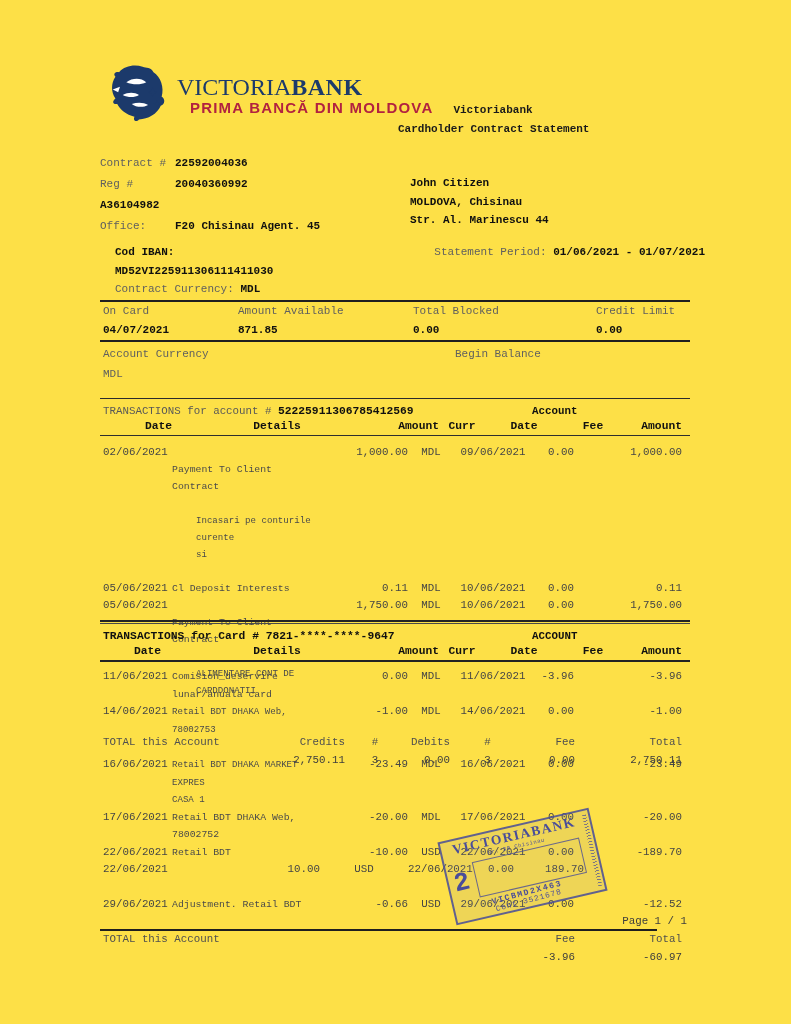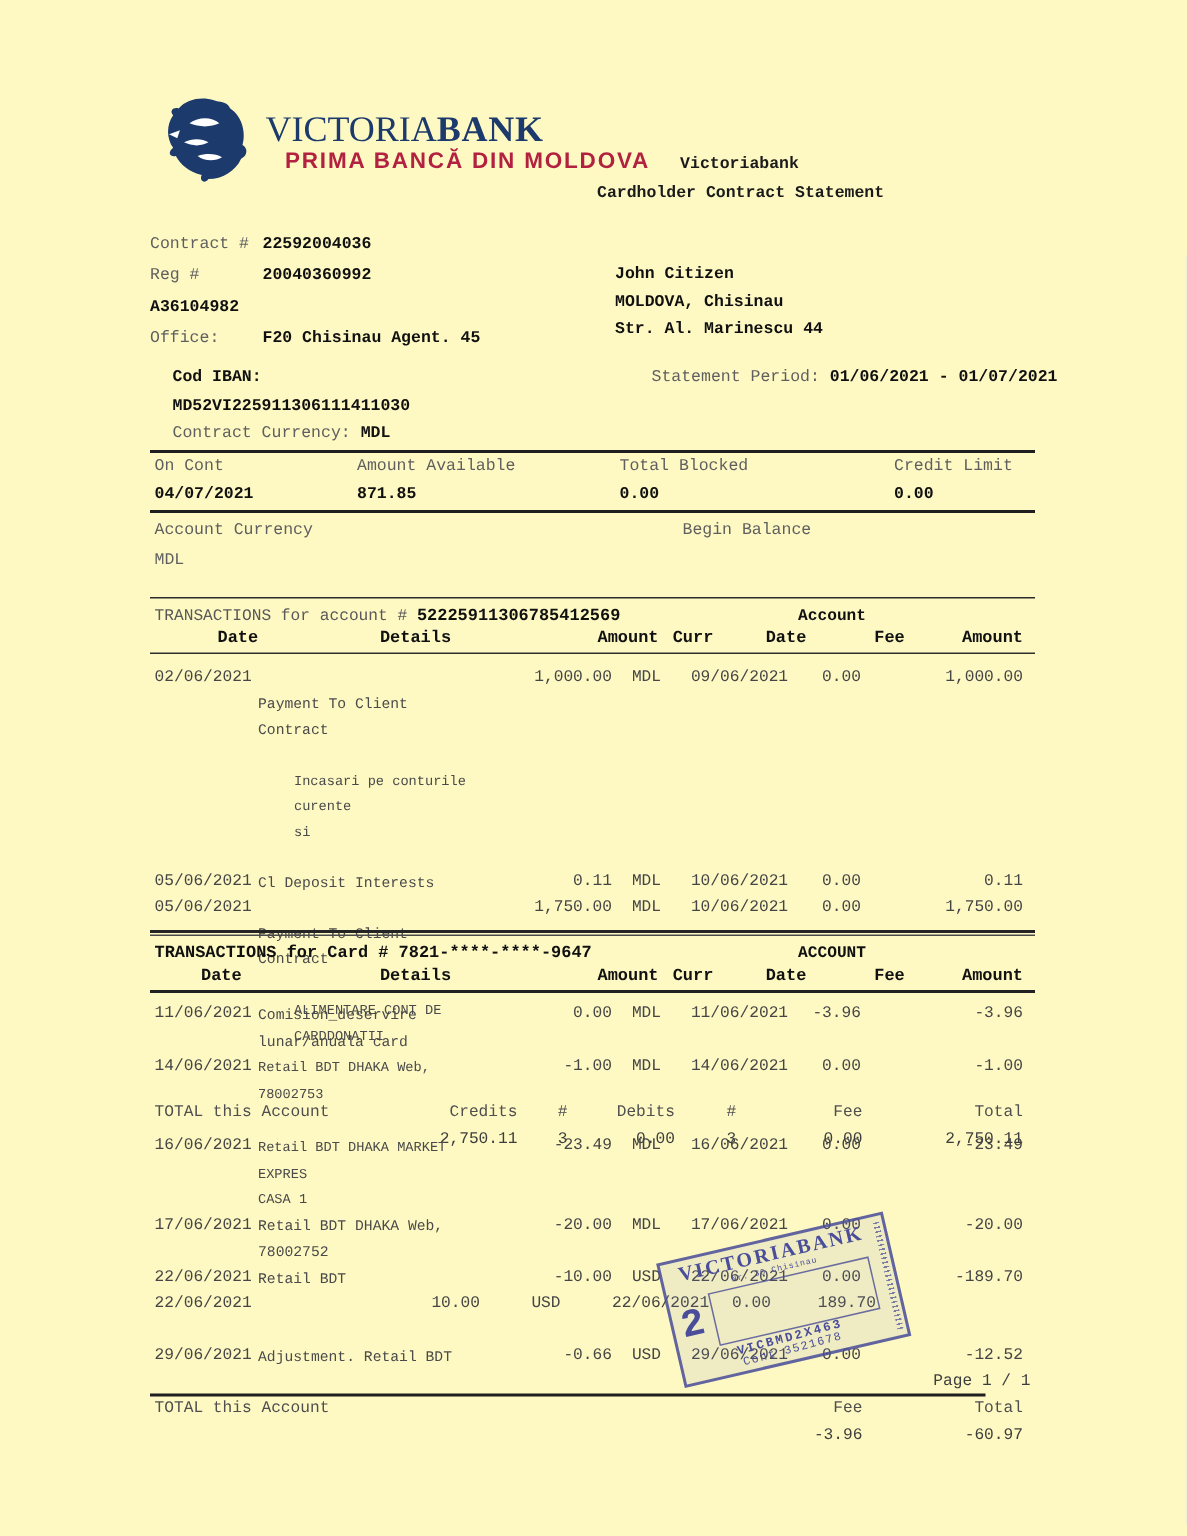--- a/index.html
+++ b/index.html
@@ -1,19 +1,19 @@
 <!DOCTYPE html>
 <html><head>
 <meta charset="utf-8">
 <style>
   * { margin:0; padding:0; box-sizing:border-box; }
   html,body { background:#e8e8e8; }
   .page {
     position:relative; width:791px; height:1024px; margin:0 auto;
-    background:#fef9c3; overflow:hidden;
+    background:#fde047; overflow:hidden;
     font-family:"Liberation Mono","DejaVu Sans Mono",monospace;
     color:#454545;
   }
   .abs { position:absolute; }
 
   
   .logo-icon { left:110px; top:62px; width:58px; height:64px; }
   .wordmark { left:177px; top:74px; font-family:"Liberation Serif","DejaVu Serif",serif;
     font-size:24px; color:#1c3a6b; letter-spacing:0px; white-space:nowrap; }
   .wordmark .bold { font-weight:bold; letter-spacing:0.5px; }
@@ -164,21 +164,21 @@
     <div class="b">MD52VI225911306111411030</div>
     <div>
       <span class="lbl">Contract Currency:</span>
       <span class="b">MDL</span>
     </div>
   </div>
 
   <div class="abs balance">
     <div class="rule"></div>
     <div class="bal-grid">
-      <span class="lbl">On Cont</span>
+      <span class="lbl">On Card</span>
       <span class="lbl">Amount Available</span>
       <span class="lbl">Total Blocked</span>
       <span class="lbl">Credit Limit</span>
     </div>
     <div class="bal-grid">
       <span class="b">04/07/2021</span>
       <span class="b">871.85</span>
       <span class="b">0.00</span>
       <span class="b">0.00</span>
     </div>

